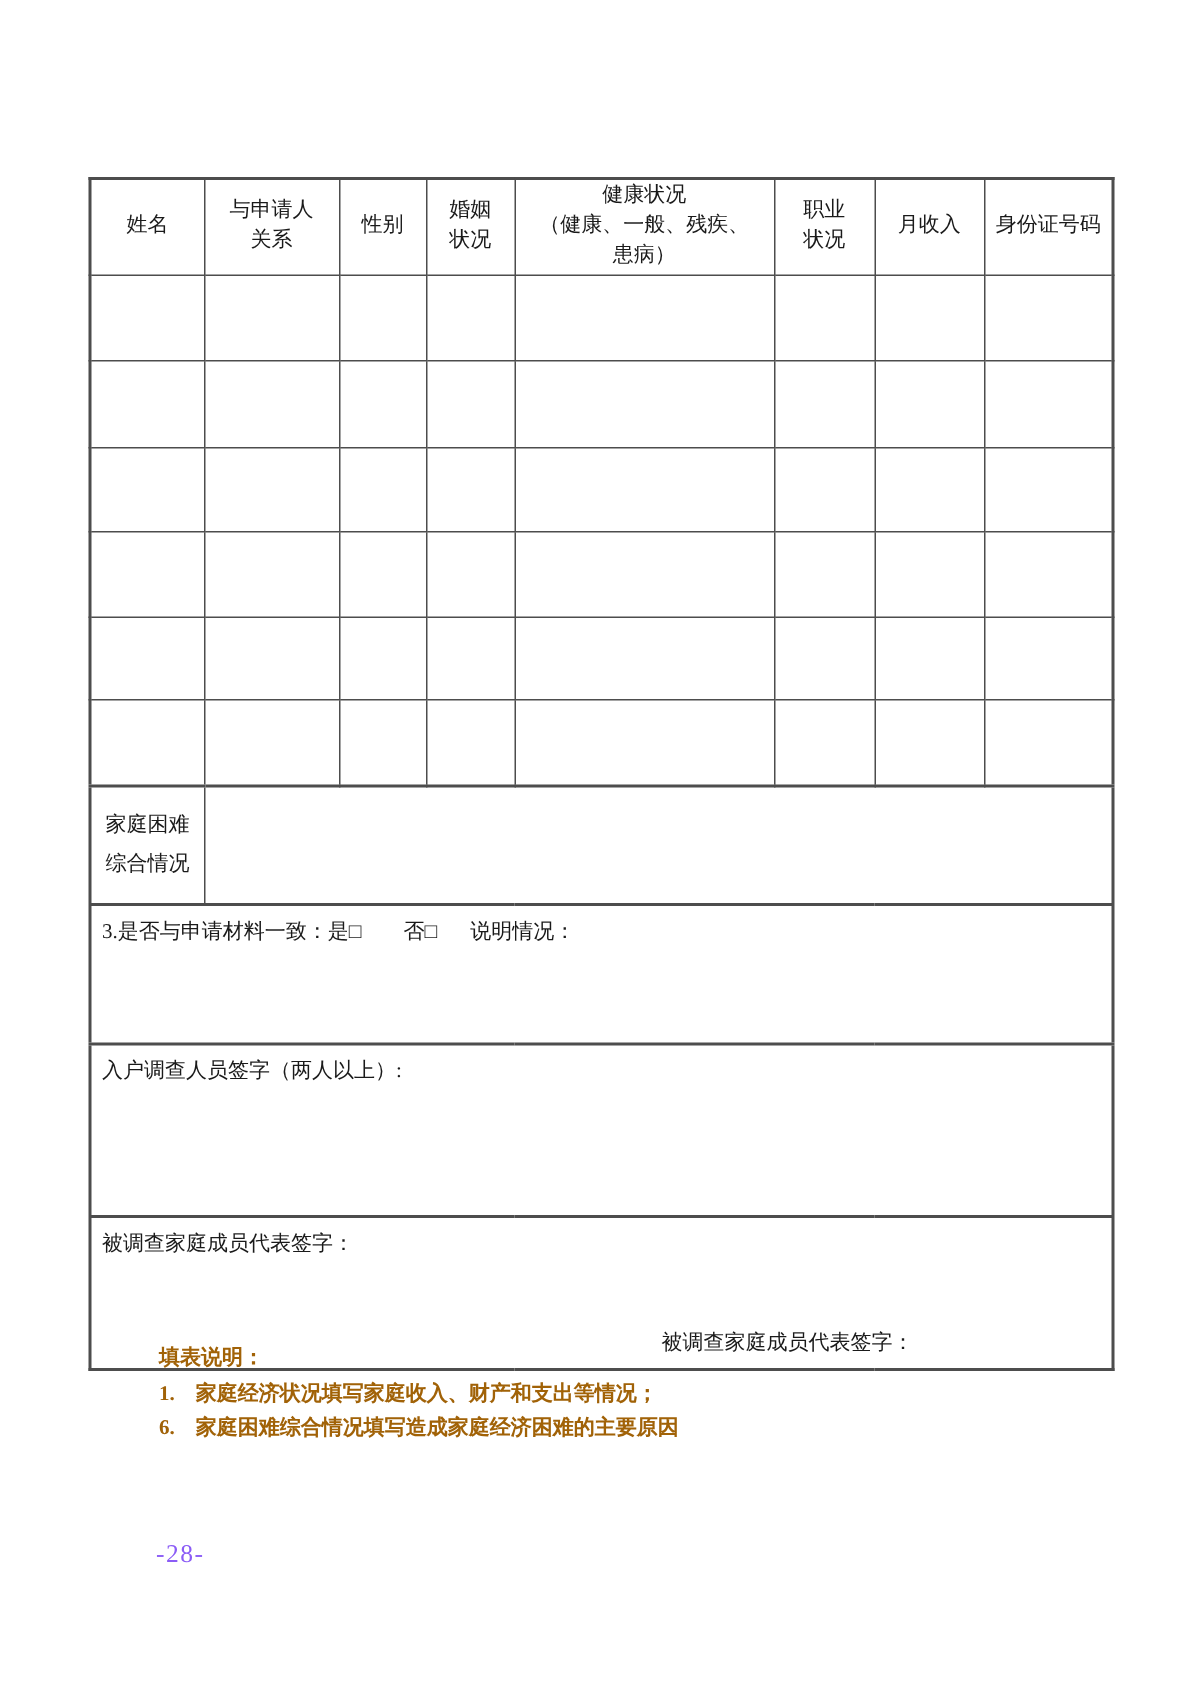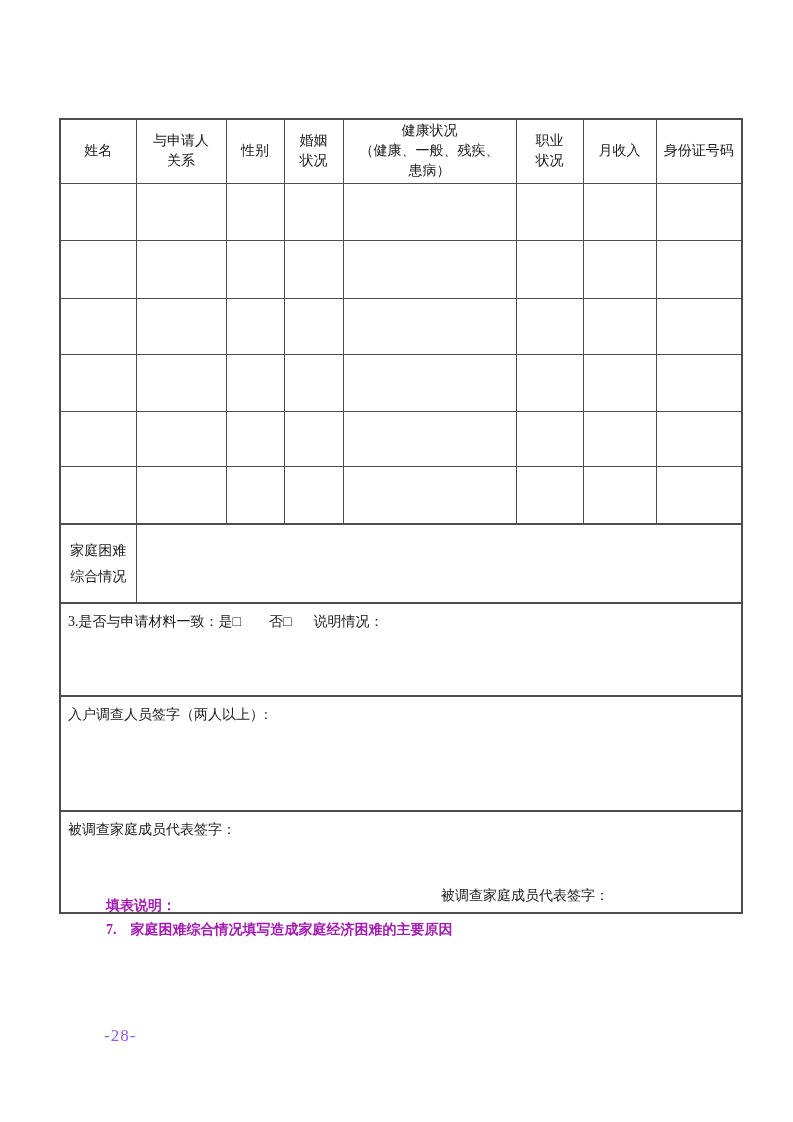--- a/index.html
+++ b/index.html
@@ -58,21 +58,21 @@
     position:absolute;
     left:380px;bottom:7px;
     line-height:18px;
   }
   .notes{
     position:absolute;
     left:106px;top:894px;
     font-size:14px;
     font-weight:bold;
     line-height:23.5px;
-    color:#a21caf;
+    color:#a16207;
   }
   .page-number{
     position:absolute;
     left:104px;top:1026px;
     font-size:17px;
     letter-spacing:1px;
     color:#8b5cf6;
   }
 </style>
 </head>
@@ -192,18 +192,19 @@
       <td colspan="8" class="fill-top rel">
         <div>被调查家庭成员代表签字：</div>
         <div class="rep-sign">被调查家庭成员代表签字：</div>
       </td>
     </tr>
   </tbody>
     </table>
 
   <div class="notes">
     <div>填表说明：</div>
-    <div>7.　家庭困难综合情况填写造成家庭经济困难的主要原因</div>
+    <div>1.　家庭经济状况填写家庭收入、财产和支出等情况；</div>
+    <div>6.　家庭困难综合情况填写造成家庭经济困难的主要原因</div>
   </div>
 
   <div class="page-number">-28-</div>
 
 </div>
 
 </body></html>

